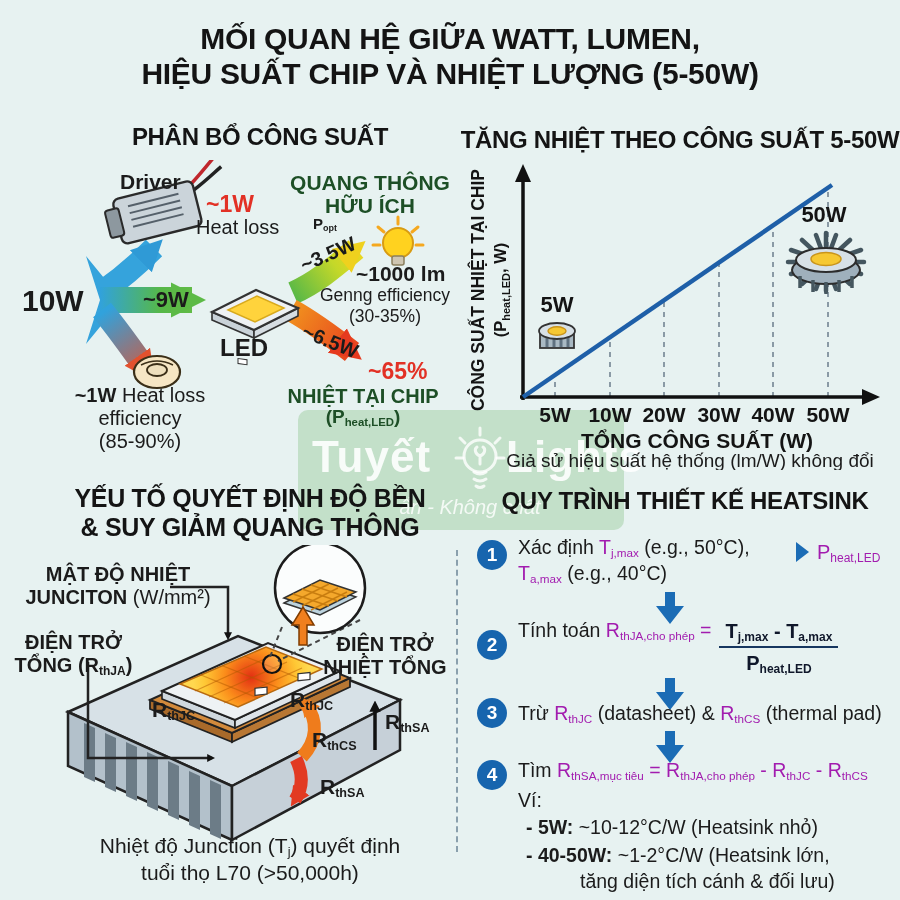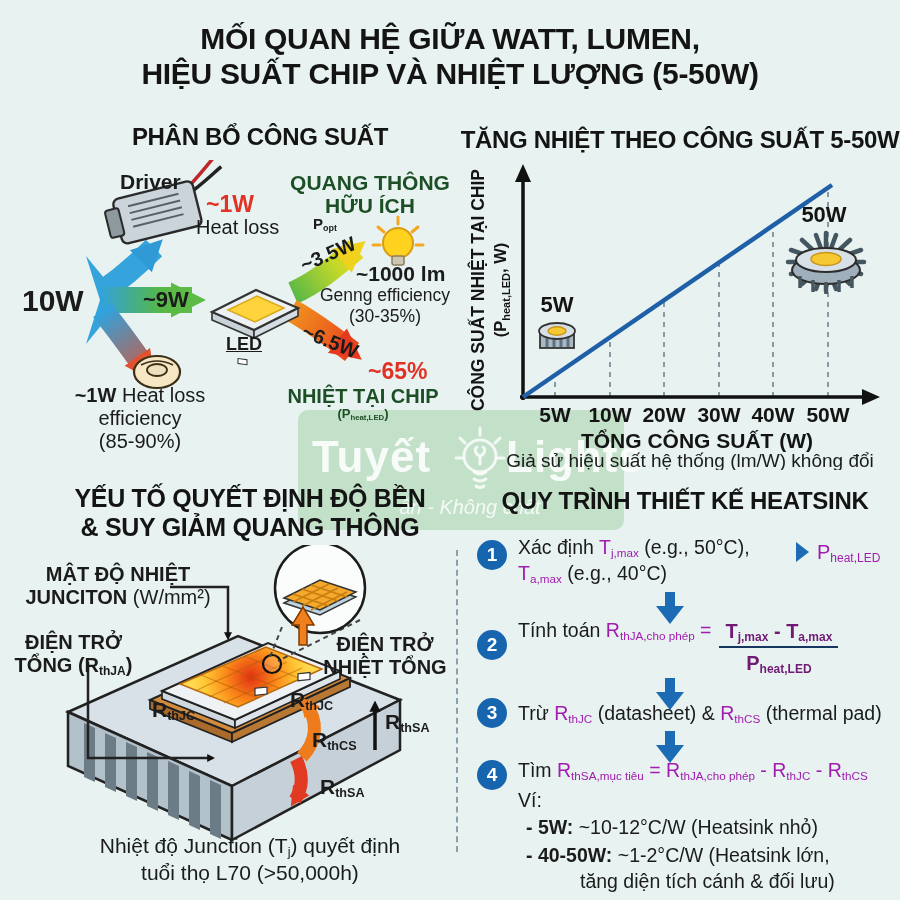--- a/index.html
+++ b/index.html
@@ -13,21 +13,21 @@
          font-size:30px;line-height:1.16;color:#141414;letter-spacing:-.3px;}
   .sec-h{font-weight:bold;font-size:24px;color:#141414;letter-spacing:-.3px;}
   .dkgreen{color:#1d4f26;}
   .red{color:#e23125;}
   .navy{color:#a21caf;font-weight:normal;}
   .lbl{font-size:20px;line-height:1.12;}
   .rot{transform-origin:center;}
   .step-circle{width:30px;height:30px;border-radius:50%;background:#1765ae;color:#fff;
     font-weight:bold;font-size:19px;display:flex;align-items:center;justify-content:center;}
   .step-text{font-size:19.5px;line-height:1.32;}
-  .frac{display:inline-block;text-align:center;vertical-align:middle;font-weight:bold;color:#701a75;font-size:20px;}
+  .frac{display:inline-block;text-align:center;vertical-align:middle;font-weight:bold;color:#0f172a;font-size:20px;}
   .frac .num{border-bottom:2.5px solid #16365f;padding:0 6px 2px 6px;}
   .frac .den{padding-top:2px;}
   .divider{border-left:2.5px dashed #8aa0ad;}
   .wm{background:rgba(160,206,161,.5);border-radius:10px;}
   .wm-brand{color:rgba(255,255,255,.88);font-weight:bold;font-size:44px;letter-spacing:1px;}
   .wm-slogan{color:rgba(255,255,255,.82);font-style:italic;font-size:20px;}
   .cap{font-size:21px;line-height:1.3;}
 </style>
 </head>
 <body>
@@ -137,39 +137,39 @@
     <ellipse cx="0" cy="-2" rx="10" ry="6" fill="#efe0bd" stroke="#3b2f18" stroke-width="1.8"></ellipse>
     <path d="M-16,-7 q16,-8 32,0" stroke="#3b2f18" stroke-width="1.4" fill="none"></path>
   </g>
 </svg>
 
 <div class="abs lbl b" style="left:120px;top:170px;font-size:21px;">Driver</div>
 <div class="abs lbl b red" style="left:206px;top:192px;font-size:23px;">~1W</div>
 <div class="abs lbl" style="left:196px;top:216px;">Heat loss</div>
 <div class="abs b" style="left:22px;top:284px;font-size:30px;">10W</div>
 <div class="abs b" style="left:143px;top:287px;font-size:22px;">~9W</div>
-<div class="abs b" style="left:226px;top:334px;font-size:18px;text-decoration:underline;">LED</div>
+<div class="abs b" style="left:220px;top:334px;font-size:24px;">LED</div>
 <div class="abs b rot" style="left:299px;top:243px;font-size:20px;transform:rotate(-24deg);">~3.5W</div>
 <div class="abs b rot" style="left:301px;top:330px;font-size:20px;transform:rotate(22deg);">~6.5W</div>
 <div class="abs b dkgreen ctr" style="left:280px;top:171px;width:180px;font-size:21px;line-height:1.1;">
   <div>QUANG THÔNG</div>
   <div>HỮU ÍCH</div>
 </div>
 <div class="abs b" style="left:313px;top:215px;font-size:15px;">
   <span>P</span><sub>opt</sub>
 </div>
 <div class="abs b" style="left:356px;top:262px;font-size:21px;">~1000 lm</div>
 <div class="abs ctr" style="left:310px;top:285px;width:150px;font-size:17.5px;line-height:1.2;text-align:center;">
   <div>Genng efficiency</div>
   <div>(30-35%)</div>
 </div>
 <div class="abs b red" style="left:368px;top:358px;font-size:23px;">~65%</div>
 <div class="abs b dkgreen ctr" style="left:283px;top:385px;width:160px;font-size:20px;line-height:1.1;">
   <div>NHIỆT TẠI CHIP</div>
-  <div style="font-size:13px;"><span>(P</span><sub>heat,LED</sub><span>)</span></div>
+  <div style="font-size:19px;"><span>(P</span><sub>heat,LED</sub><span>)</span></div>
 </div>
 <div class="abs ctr" style="left:55px;top:384px;width:170px;font-size:20px;line-height:1.15;">
   <div><span class="b">~1W</span><span> Heat loss</span></div>
   <div>efficiency</div>
   <div>(85-90%)</div>
 </div>
 
 <div class="abs sec-h ctr" style="left:460px;top:126px;width:440px;">TĂNG NHIỆT THEO CÔNG SUẤT 5-50W</div>
 
 <svg class="abs" style="left:460px;top:160px;" width="440" height="310" viewBox="0 0 440 310">

